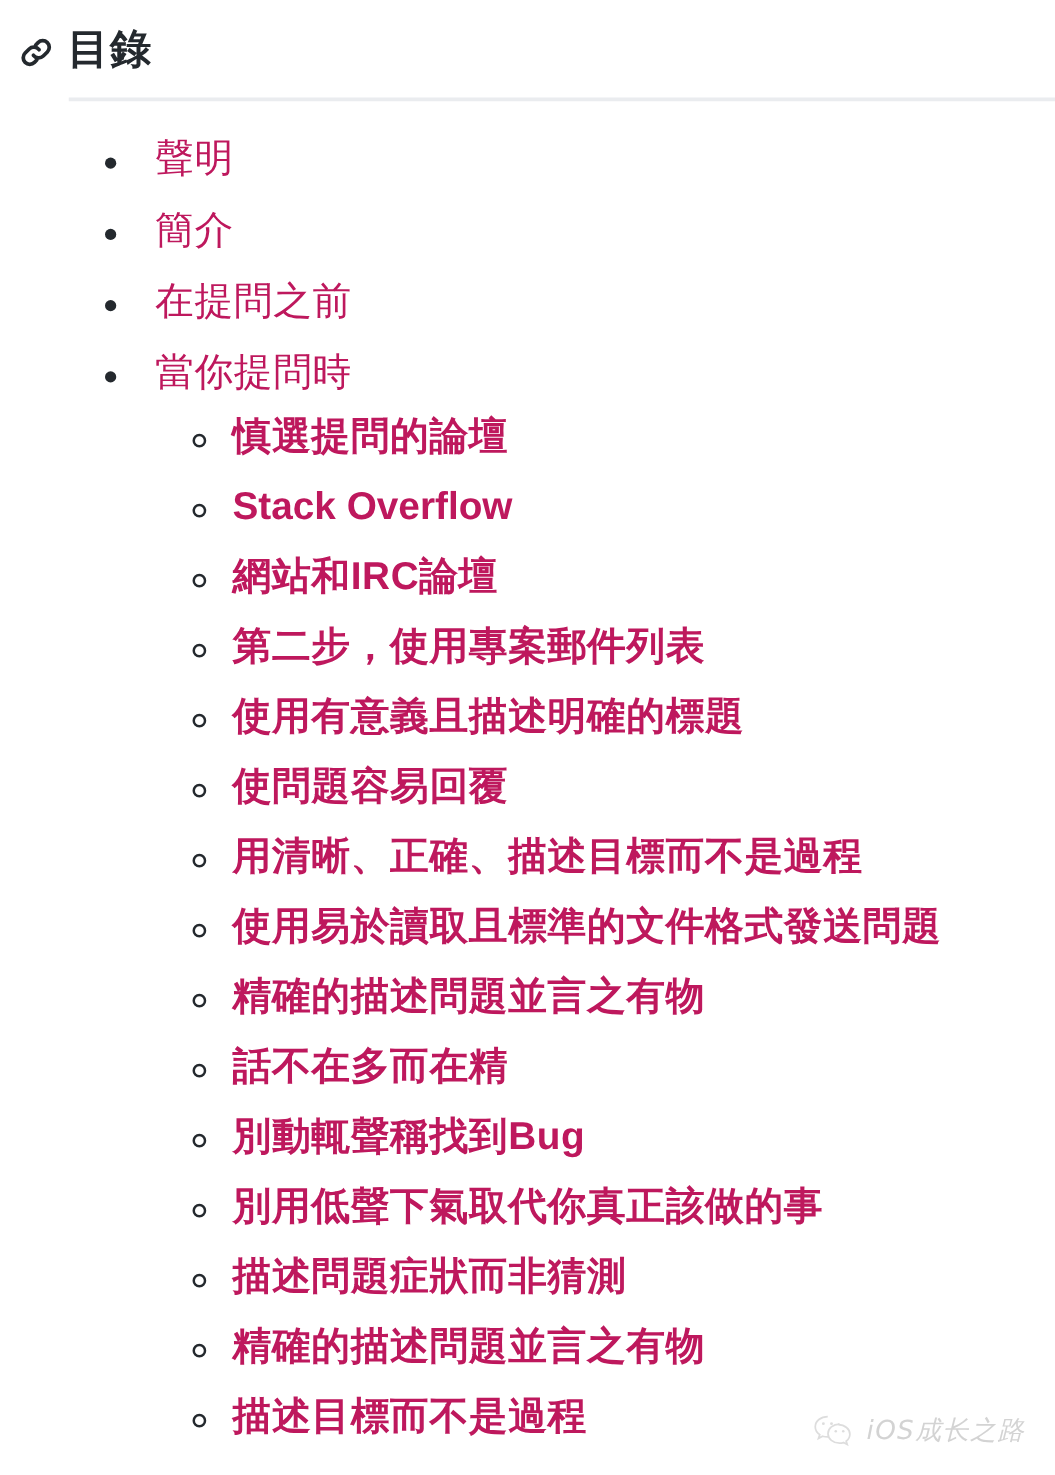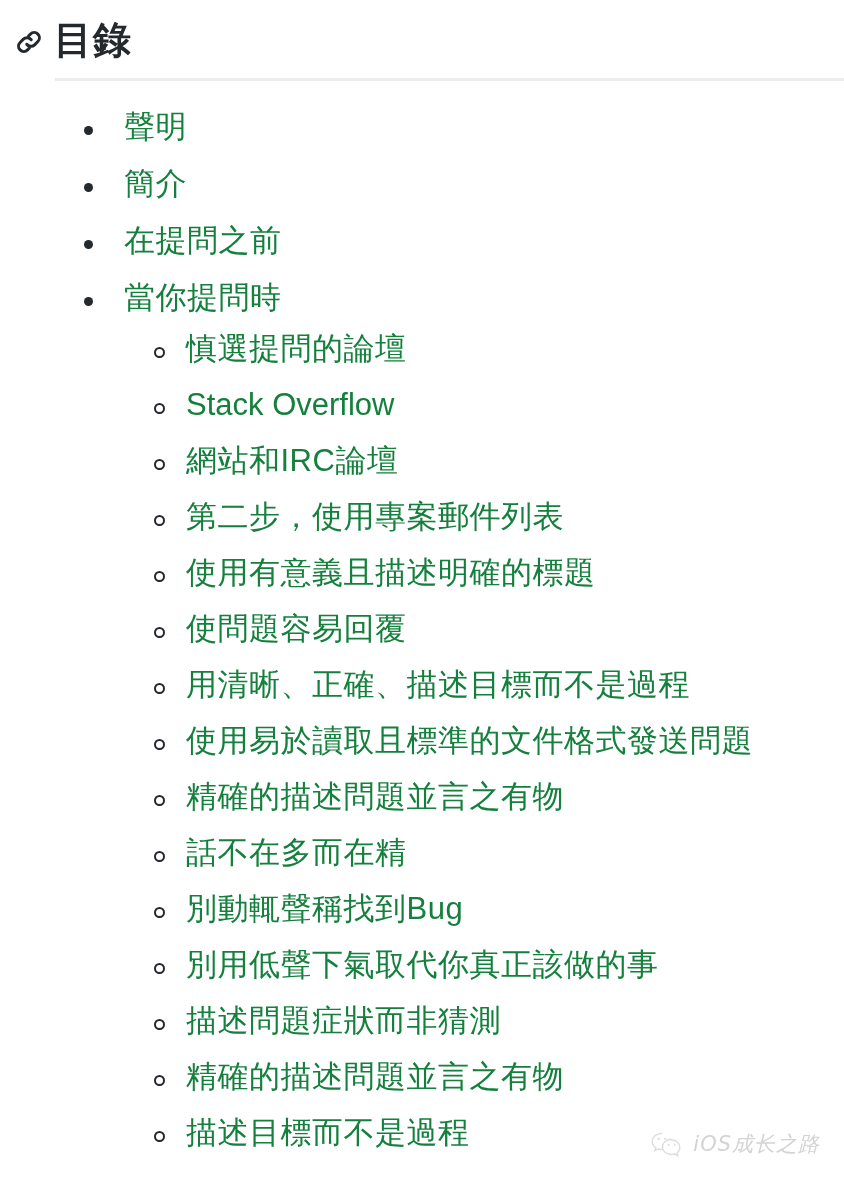--- a/index.html
+++ b/index.html
@@ -30,21 +30,21 @@
     width: 30px;
     height: 30px;
     flex: 0 0 30px;
     display: block;
     color: #24292e;
     transform: translateY(2px);
   }
   .anchor-icon svg { display: block; width: 30px; height: 30px; }
 
   .toc-title {
-    font-size: 38px;
+    font-size: 33px;
     line-height: 1;
     font-weight: 700;
     color: #24292e;
     letter-spacing: 1px;
     white-space: nowrap;
     margin: 0;
     font-family: Liberation Serif, serif;
   }
 
   .toc-rule {
@@ -81,34 +81,35 @@
 
   ul.level-2 {
     list-style: none;
     margin: 0;
     padding: 0;
   }
   ul.level-2 > li.item-2 {
     position: relative;
     padding-left: 62px;
     min-height: 56px;
+    font-weight: bold;
   }
   ul.level-2 > li.item-2 > .bullet-hollow {
     position: absolute;
     left: 30px;
     top: 22px;
     width: 7px;
     height: 7px;
     border-radius: 50%;
     border: 2px solid #24292e;
     box-sizing: content-box;
   }
 
   .toc-link {
-    color: #15803d;
+    color: #be185d;
     text-decoration: none;
     font-size: 31px;
     line-height: 48px;
     display: inline-block;
     white-space: nowrap;
     letter-spacing: 0.5px;
     text-align: right;
   }
   .toc-link.latin { letter-spacing: 0px; }
 

